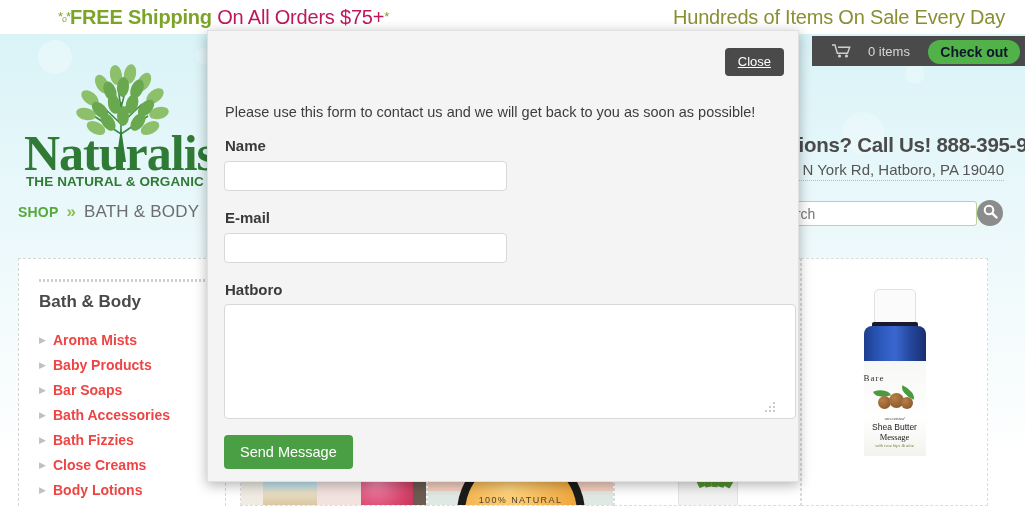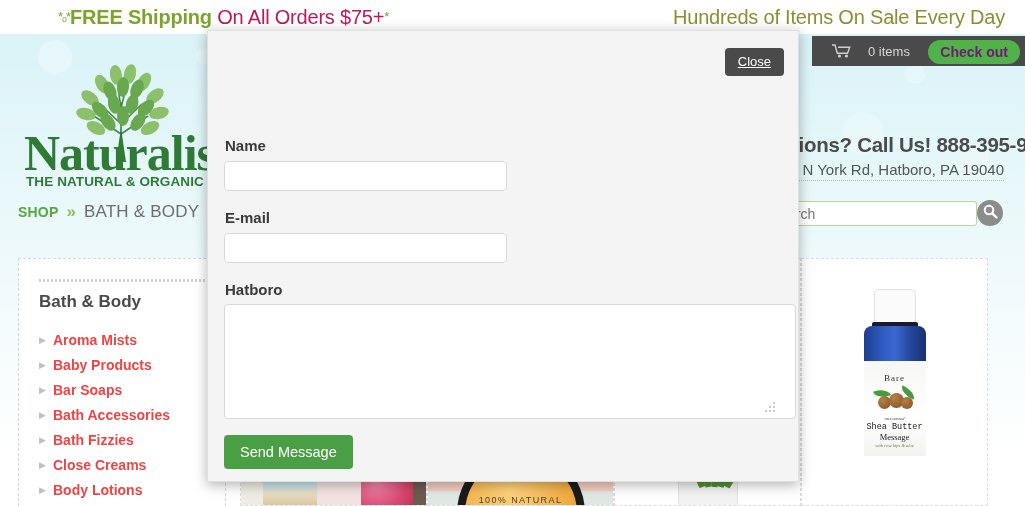--- a/index.html
+++ b/index.html
@@ -40,21 +40,21 @@
   
   .cart-bar {
     position:absolute; left:812px; top:36px; width:213px; height:30px;
     background:#4a4a4a;
     display:flex; align-items:center;
   }
   .cart-icon { margin-left:20px; width:20px; height:14px; position:relative; }
   .cart-items { color:#d8d8d8; font-size:13px; margin-left:16px; }
   .checkout-btn {
     position:absolute; right:5px; top:4px;
-    background:#52b24a; color:#701a75; font-weight:bold; font-size:14px;
+    background:#52b24a; color:#0f172a; font-weight:bold; font-size:14px;
     padding:4px 12px; border-radius:12px; white-space:nowrap;
     border:none; cursor:pointer; font-family:"Liberation Sans", sans-serif;
   }
 
   
   .logo-wrap { position:absolute; left:14px; top:62px; width:215px; height:125px; }
   .logo-name {
     position:absolute; left:10px; top:62px;
     font-family:"Liberation Serif", serif;
     font-size:50px; font-weight:bold; color:#2f7a35; letter-spacing:-1px;
@@ -125,26 +125,26 @@
     overflow:hidden;
   }
   .prod-img { position:absolute; left:0; right:0; top:0; bottom:0; }
 
   
   .bottle { position:absolute; left:50%; transform:translateX(-50%); }
   .bottle-cap { position:absolute; left:50%; transform:translateX(-50%); top:0; width:42px; height:34px; background:#fbfbfb; border-radius:5px 5px 2px 2px; border:1px solid #e2e2e2;}
   .bottle-neck{ position:absolute; left:50%; transform:translateX(-50%); top:33px; width:46px; height:6px; background:#1a1a2e; border-radius:2px;}
   .bottle-body{ position:absolute; left:50%; transform:translateX(-50%); top:37px; width:62px; height:130px; background:linear-gradient(90deg,#1c3f8f 0%, #2f5bc0 30%, #3a68d0 50%, #25479c 75%, #172f6e 100%); border-radius:8px 8px 4px 4px;}
   .bottle-label{ position:absolute; left:50%; transform:translateX(-50%); top:72px; width:62px; height:95px; background:linear-gradient(180deg,#f7f7f5 0%, #ffffff 60%, #f2f2ee 100%);}
-  .lbl-brand { position:absolute; top:12px; width:100%; text-align:center; font-family:"Liberation Serif", serif; font-size:9px; color:#333; letter-spacing:1px;}
+  .lbl-brand { position:absolute; top:12px; width:100%; font-family:"Liberation Serif", serif; font-size:9px; color:#333; letter-spacing:1px;}
   .lbl-nuts { position:absolute; top:24px; left:50%; transform:translateX(-50%); width:46px; height:30px;}
   .nut { position:absolute; border-radius:50%; background:radial-gradient(circle at 35% 32%, #b97f46, #7d4f24); }
   .leaf2 { position:absolute; background:#4c9a3f; border-radius:0 100% 0 100%; }
   .lbl-sub { position:absolute; top:55px; width:100%; text-align:center; font-family:"Liberation Serif", serif; font-size:5px; color:#555; font-style:italic;}
-  .lbl-t1 { position:absolute; top:61px; width:100%; text-align:center; font-family:Liberation Mono, monospace; font-size:8.5px; color:#222;}
+  .lbl-t1 { position:absolute; top:61px; width:100%; text-align:center; font-family:Liberation Sans, sans-serif; font-size:8.5px; color:#222;}
   .lbl-t2 { position:absolute; top:71px; width:100%; text-align:center; font-family:"Liberation Serif", serif; font-size:8.5px; color:#222;}
   .lbl-t3 { position:absolute; top:82px; width:100%; text-align:center; font-family:"Liberation Serif", serif; font-size:4.5px; color:#6a7d3a; font-style:italic;}
 
   
   .tin-outer { position:absolute; left:50%; transform:translateX(-50%); top:0; width:128px; height:128px; border-radius:50%; background:#1b1b1b; }
   .tin-inner { position:absolute; left:50%; transform:translateX(-50%); top:8px; width:112px; height:112px; border-radius:50%;
                background:radial-gradient(circle at 40% 30%, #ffd37e, #f0a93f 60%, #e09a2e 100%);}
   .tin-t1 { position:absolute; top:16px; width:100%; text-align:center; font-family:"Liberation Serif", serif; font-size:16px; color:#3a3a4a; }
   .tin-t2 { position:absolute; top:46px; width:100%; text-align:center; font-size:9px; color:#4a4432; letter-spacing:1.4px;}
 
@@ -404,20 +404,21 @@
           </div>
         </div>
       </div>
     </div>
   </div>
 
   <div class="modal-shadow">
     <button class="close-btn">
       <span>Close</span>
     </button>
+    <div class="modal-intro">Please use this form to contact us and we will get back to you as soon as possible!</div>
 
     <div class="field-label lbl-name">Name</div>
     <input class="text-input inp-name" placeholder="" style="">
 
     <div class="field-label lbl-email">E-mail</div>
     <input class="text-input inp-email" placeholder="" style="">
 
     <div class="field-label lbl-msg">Hatboro</div>
     <textarea class="textarea-msg" placeholder="" style=""></textarea>
     <span class="resize-grip">

